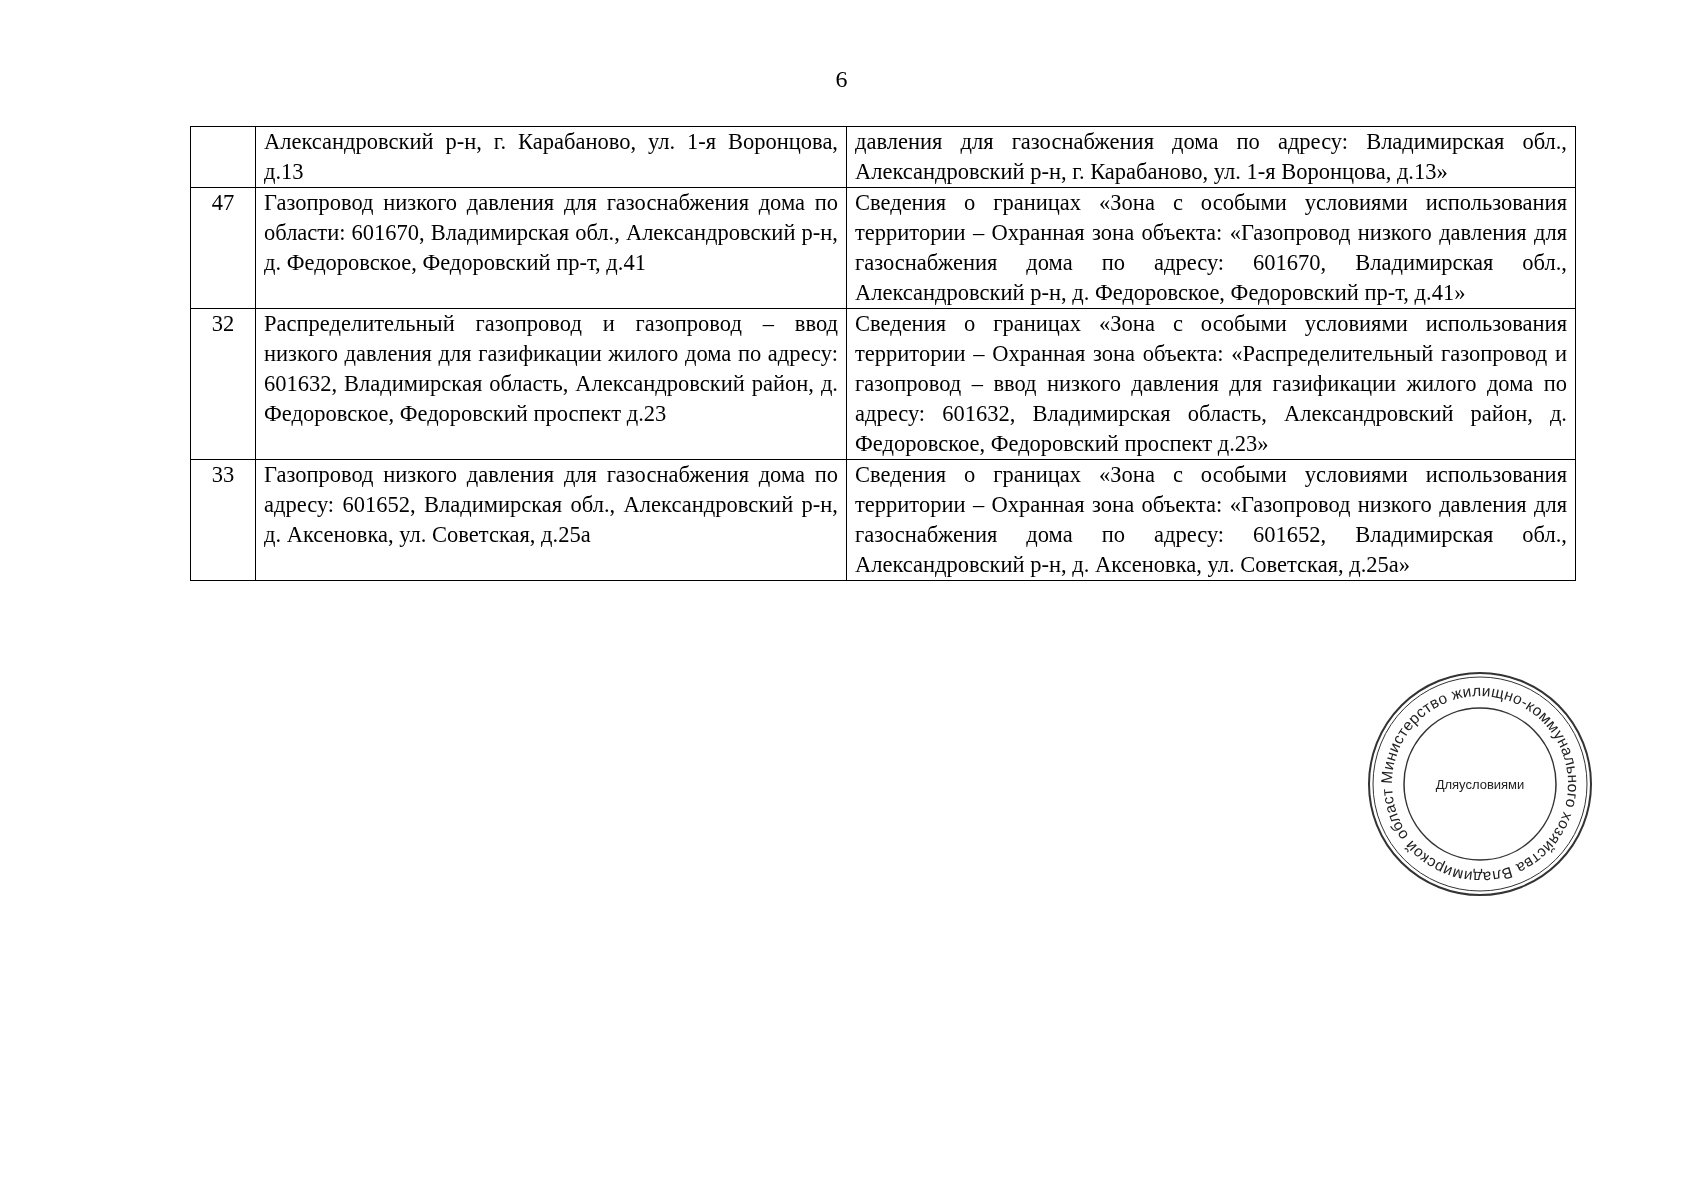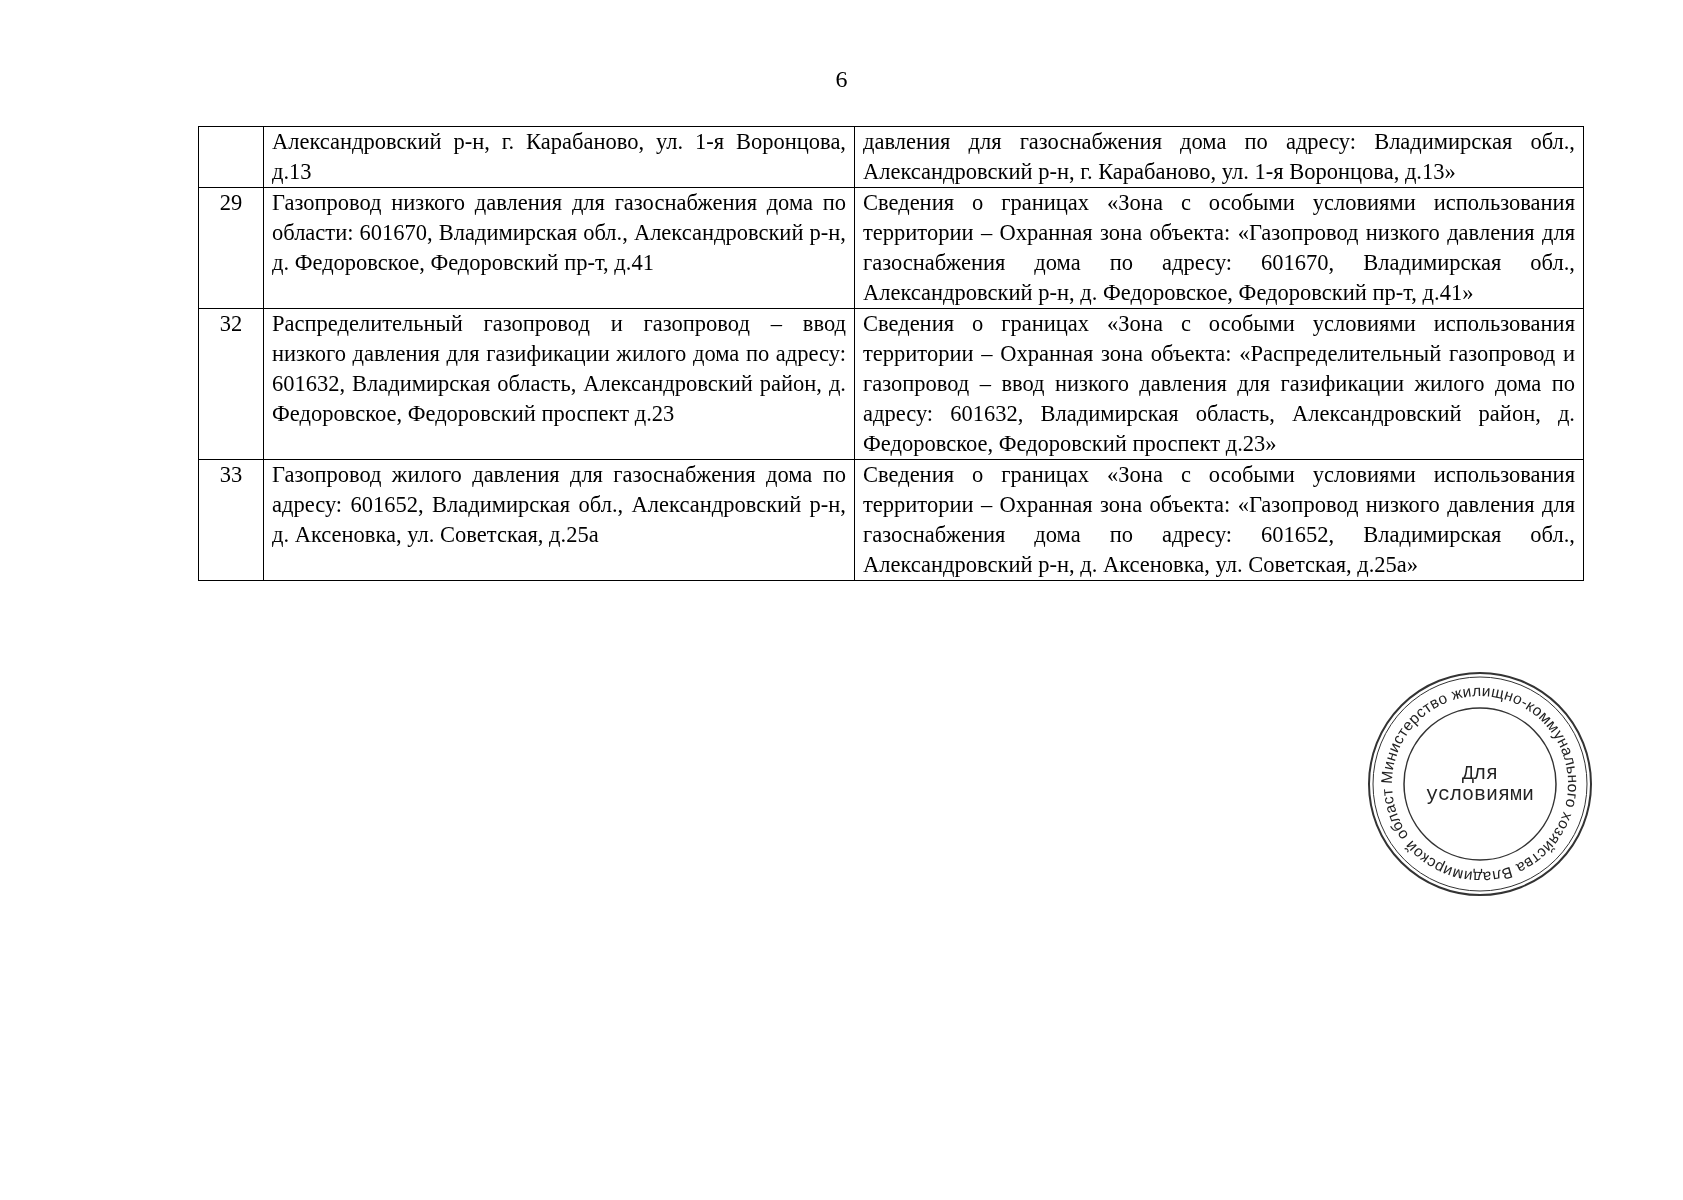--- a/index.html
+++ b/index.html
@@ -1,55 +1,55 @@
 <!DOCTYPE html>
 <html><head>
 <meta charset="utf-8">
 <style>
   html, body { margin:0; padding:0; background:#ffffff; }
   body { width:1683px; height:1200px; position:relative; overflow:hidden;
          font-family:"Liberation Serif","DejaVu Serif",serif; color:#000; }
   .page-number { position:absolute; top:66px; left:0; width:1683px; text-align:center;
                  font-size:24px; }
-  table.doc { position:absolute; left:198px; top:126px; width:1386px;
+  table.doc { position:absolute; left:190px; top:126px; width:1386px;
               border-collapse:collapse; font-size:22.5px; line-height:30px; }
   table.doc td { border:1.5px solid #000; vertical-align:top; padding:0 8px; }
   td.num { width:48px; text-align:center; padding:0 4px; }
   td.obj { width:574px; text-align:justify; text-align-last:left; }
   td.info { text-align:justify; text-align-last:left;margin-left:38px; }
   .stamp { position:absolute; left:1366px; top:670px; width:228px; height:228px; }
   .stamp-center { position:absolute; left:0; top:0; width:228px; height:228px;
-                  display:flex; flex-direction:column; align-items:center; justify-content:center;
-                  font-family:Liberation Mono, monospace; font-size:20px; line-height:21px; color:#222; }
+                  display:flex; align-items:center; justify-content:center;
+                  font-family:Liberation Sans, sans-serif; font-size:13px; line-height:21px; color:#222; }
 </style>
 </head>
 <body>
 
 <div class="page-number">6</div>
 
 <table class="doc">
   <tbody>
     <tr>
       <td class="num"></td>
       <td class="obj">Александровский р-н, г. Карабаново, ул. 1-я Воронцова, д.13</td>
       <td class="info">давления для газоснабжения дома по адресу: Владимирская обл., Александровский р-н, г. Карабаново, ул. 1-я Воронцова, д.13»</td>
     </tr>
     <tr>
-      <td class="num">29</td>
+      <td class="num">47</td>
       <td class="obj">Газопровод низкого давления для газоснабжения дома по области: 601670, Владимирская обл., Александровский р-н, д. Федоровское, Федоровский пр-т, д.41</td>
       <td class="info">Сведения о границах «Зона с особыми условиями использования территории – Охранная зона объекта: «Газопровод низкого давления для газоснабжения дома по адресу: 601670, Владимирская обл., Александровский р-н, д. Федоровское, Федоровский пр-т, д.41»</td>
     </tr>
     <tr>
       <td class="num">32</td>
       <td class="obj">Распределительный газопровод и газопровод – ввод низкого давления для газификации жилого дома по адресу: 601632, Владимирская область, Александровский район, д. Федоровское, Федоровский проспект д.23</td>
       <td class="info">Сведения о границах «Зона с особыми условиями использования территории – Охранная зона объекта: «Распределительный газопровод и газопровод – ввод низкого давления для газификации жилого дома по адресу: 601632, Владимирская область, Александровский район, д. Федоровское, Федоровский проспект д.23»</td>
     </tr>
     <tr>
       <td class="num">33</td>
-      <td class="obj">Газопровод жилого давления для газоснабжения дома по адресу: 601652, Владимирская обл., Александровский р-н, д. Аксеновка, ул. Советская, д.25а</td>
+      <td class="obj">Газопровод низкого давления для газоснабжения дома по адресу: 601652, Владимирская обл., Александровский р-н, д. Аксеновка, ул. Советская, д.25а</td>
       <td class="info">Сведения о границах «Зона с особыми условиями использования территории – Охранная зона объекта: «Газопровод низкого давления для газоснабжения дома по адресу: 601652, Владимирская обл., Александровский р-н, д. Аксеновка, ул. Советская, д.25а»</td>
     </tr>
   </tbody>
 </table>
 
 <div class="stamp">
   <svg width="228" height="228" viewBox="0 0 228 228">
     <defs>
       <path id="ringPath" d="M114,114 m-88,0 a88,88 0 1,1 176,0 a88,88 0 1,1 -176,0"></path>
     </defs>

